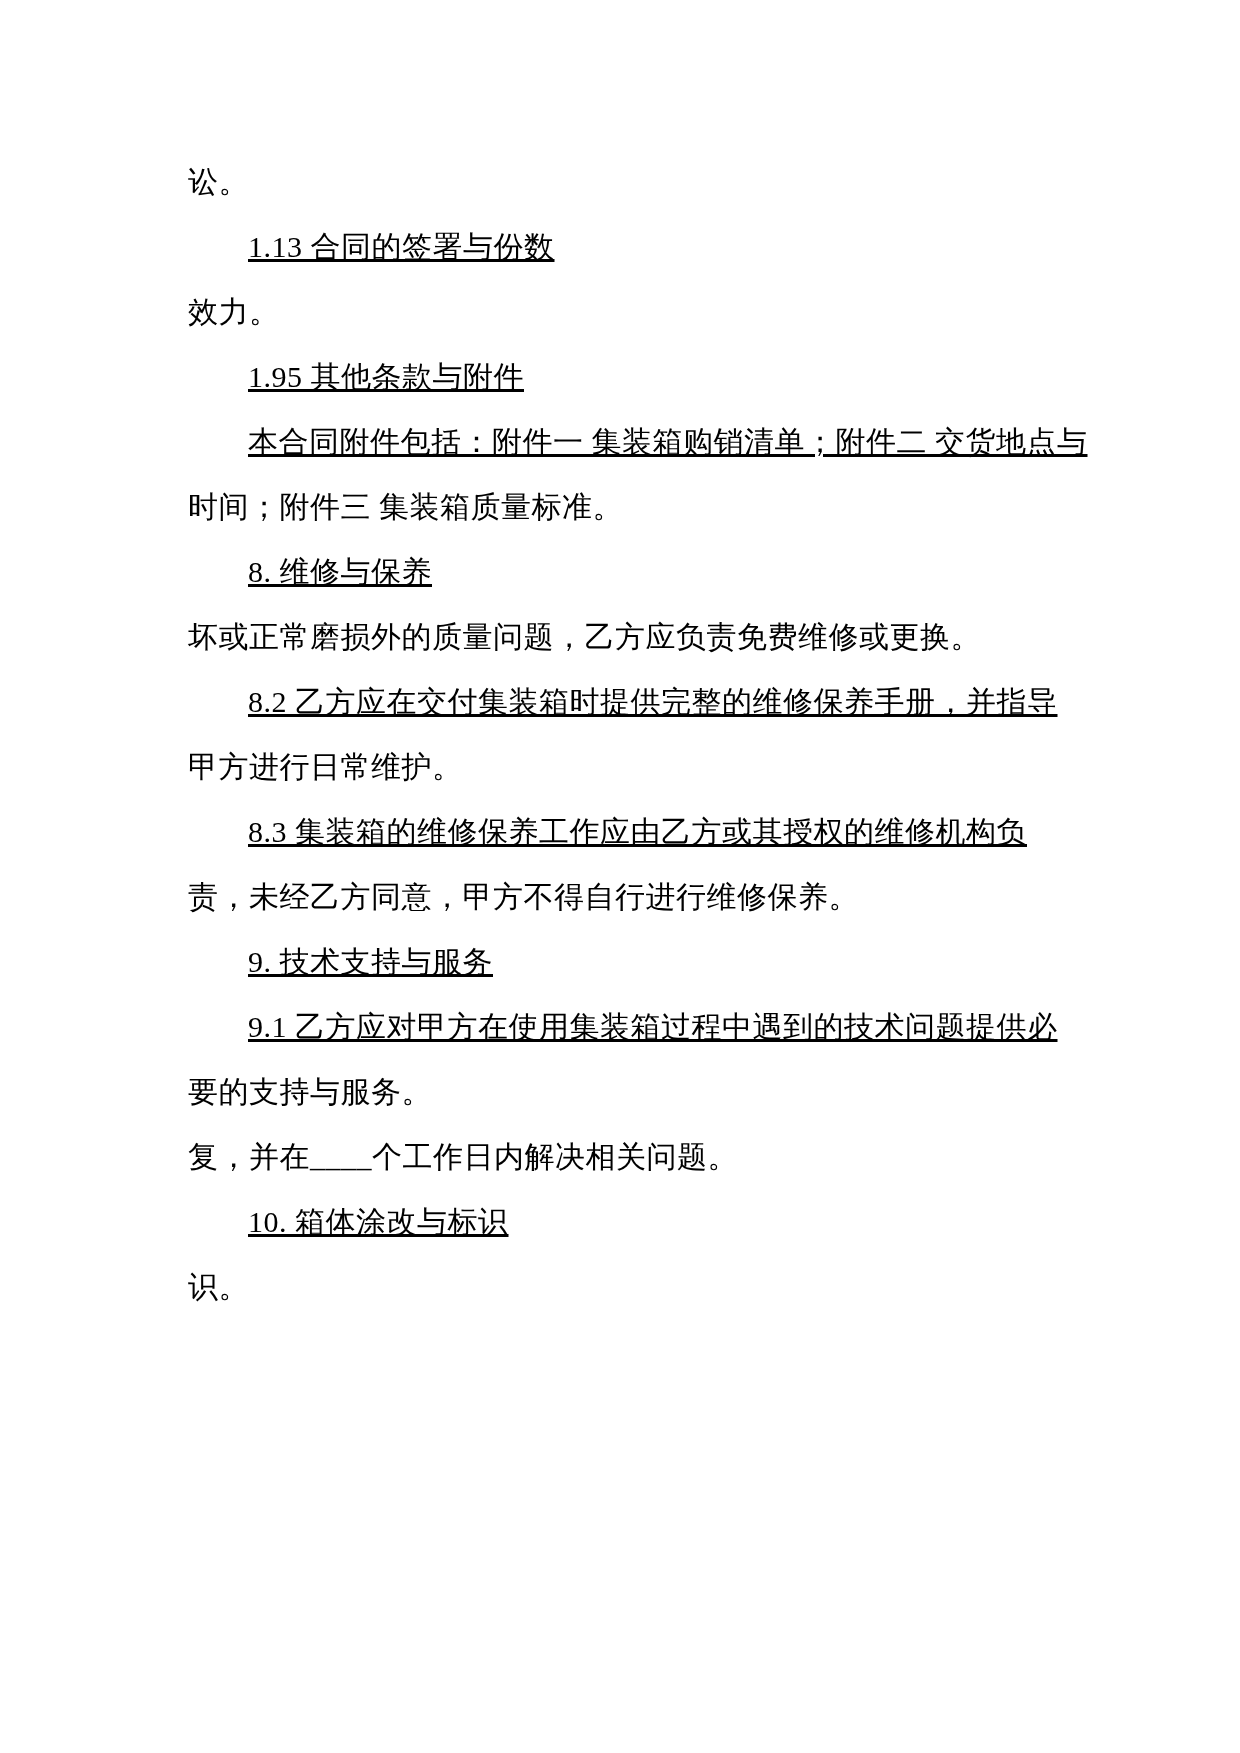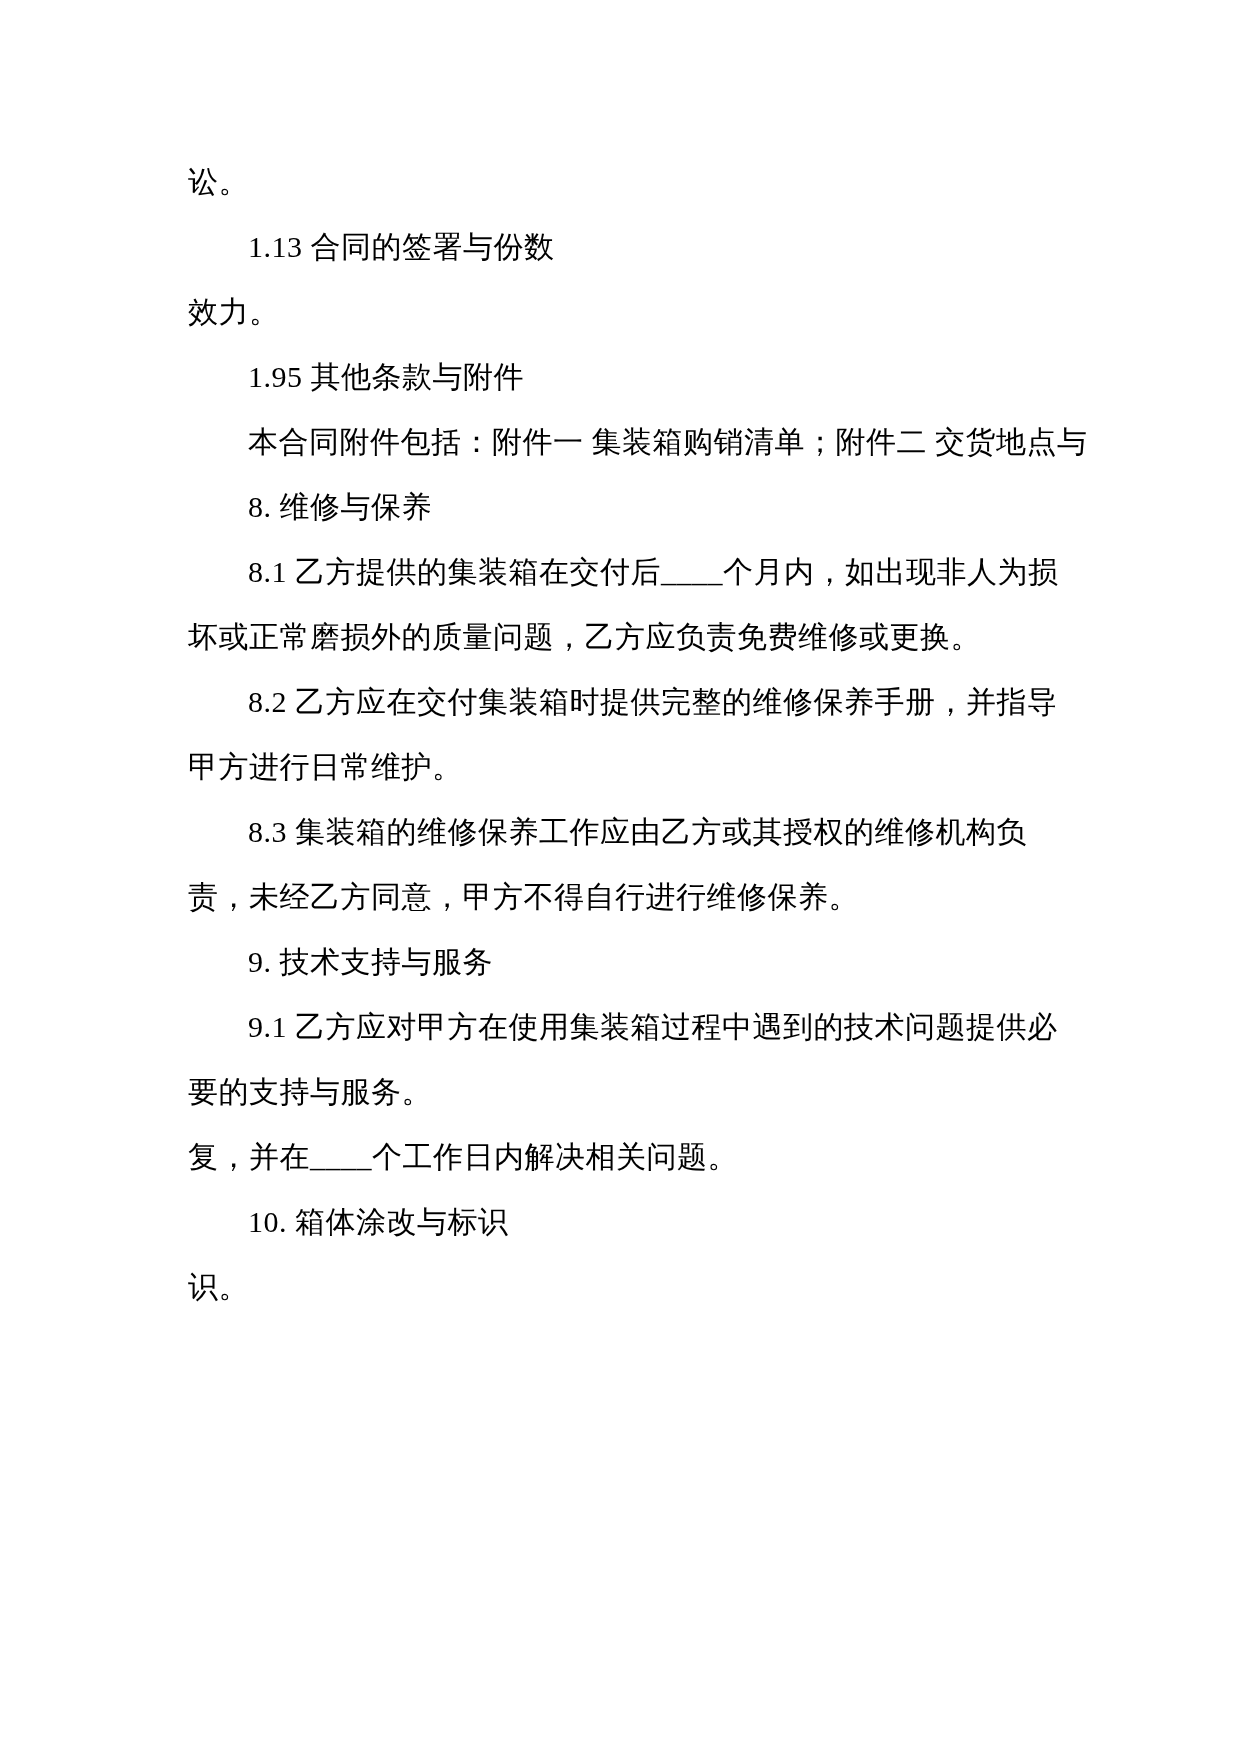--- a/index.html
+++ b/index.html
@@ -26,34 +26,35 @@
     height: 65px;
     line-height: 65px;
     font-size: 30px;
     color: #000000;
     white-space: pre;
     letter-spacing: 0.5px;
     font-family: "Liberation Serif", "DejaVu Serif", serif;
   }
   .line.indent {
     padding-left: 60px;
+    text-decoration: underline;
   }
 </style>
 </head>
 <body>
 
 <div class="page">
   <div class="doc-body">
       <div class="line">讼。</div>
       <div class="line indent">1.13 合同的签署与份数</div>
       <div class="line">效力。</div>
       <div class="line indent">1.95 其他条款与附件</div>
       <div class="line indent">本合同附件包括：附件一 集装箱购销清单；附件二 交货地点与</div>
+      <div class="line">时间；附件三 集装箱质量标准。</div>
       <div class="line indent">8. 维修与保养</div>
-      <div class="line indent">8.1 乙方提供的集装箱在交付后____个月内，如出现非人为损</div>
       <div class="line">坏或正常磨损外的质量问题，乙方应负责免费维修或更换。</div>
       <div class="line indent">8.2 乙方应在交付集装箱时提供完整的维修保养手册，并指导</div>
       <div class="line">甲方进行日常维护。</div>
       <div class="line indent">8.3 集装箱的维修保养工作应由乙方或其授权的维修机构负</div>
       <div class="line">责，未经乙方同意，甲方不得自行进行维修保养。</div>
       <div class="line indent">9. 技术支持与服务</div>
       <div class="line indent">9.1 乙方应对甲方在使用集装箱过程中遇到的技术问题提供必</div>
       <div class="line">要的支持与服务。</div>
       <div class="line">复，并在____个工作日内解决相关问题。</div>
       <div class="line indent">10. 箱体涂改与标识</div>

